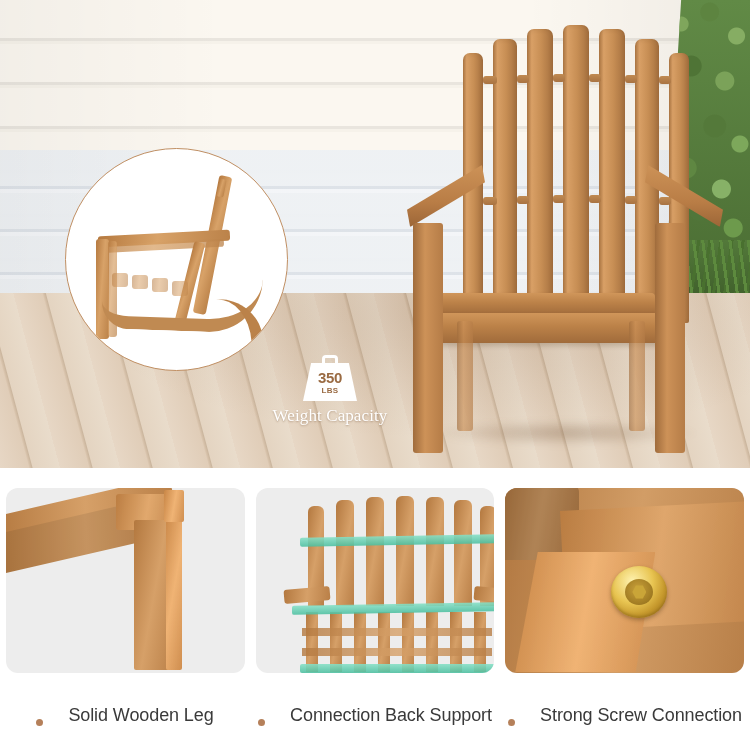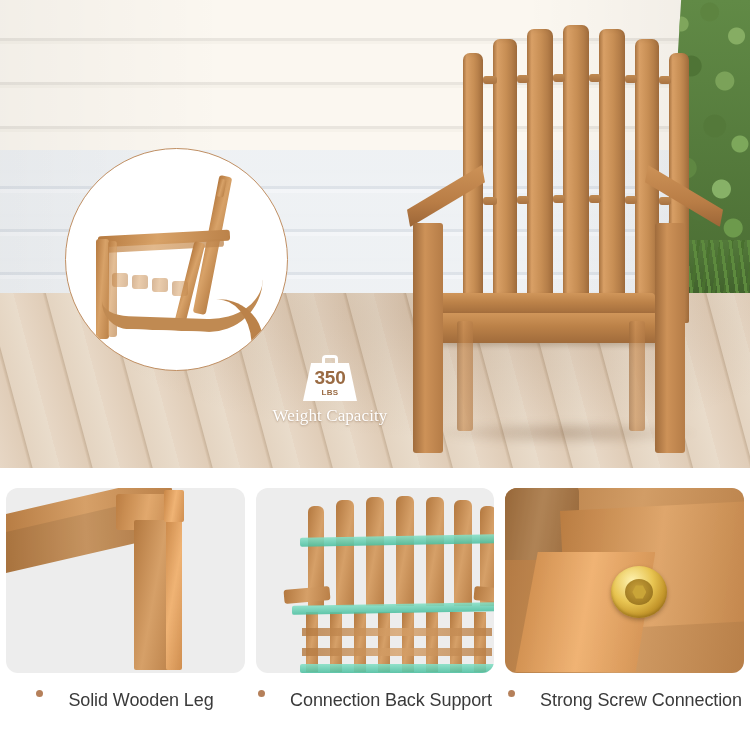--- a/index.html
+++ b/index.html
@@ -135,21 +135,21 @@
     background:#ffffff;
     clip-path: polygon(15% 0, 85% 0, 100% 100%, 0 100%);
     display:flex; flex-direction:column; align-items:center; justify-content:center;
   }
   .weight-handle {
     position:absolute; left:19px; top:0; width:16px; height:11px;
     border:3.5px solid #fff; border-bottom:none; border-radius:4px 4px 0 0;
     background:transparent;
   }
   .w-num {
-    font-size:19px; font-weight:700; color:#9a6b43; line-height:1;
+    font-size:15px; font-weight:700; color:#9a6b43; line-height:1;
     letter-spacing:-.3px; margin-top:1px;
   }
   .w-unit {
     font-size:8px; font-weight:700; color:#9a6b43; line-height:1; margin-top:2px;
     letter-spacing:.3px;
   }
   .weight-label {
     margin-top:5px; font-size:17px; color:#ffffff; letter-spacing:.1px;
     text-shadow: 0 1px 2px rgba(120,85,55,.45);
     font-family: Liberation Serif, serif;
@@ -193,21 +193,21 @@
     background:#caa538;
     clip-path: polygon(25% 3%,75% 3%,100% 50%,75% 97%,25% 97%,0 50%);
   }
 
   
   .captions {
     position:absolute; left:0; top:690px; width:750px; height:36px;
     display:flex;
   }
   .cap {
-    flex:1; display:flex; align-items:flex-start; justify-content:center; gap:25px;
+    flex:1; display:flex; align-items:flex-end; justify-content:center; gap:25px;
   }
   .cap-dot { width:7px; height:7px; border-radius:50%; background:#b5805a; flex:none; }
   .cap-text { font-size:18px; color:#3a3a3a; white-space:nowrap; letter-spacing:-.1px; }
 </style>
 </head>
 <body>
 
 <div class="page">
 
   <div class="hero">

